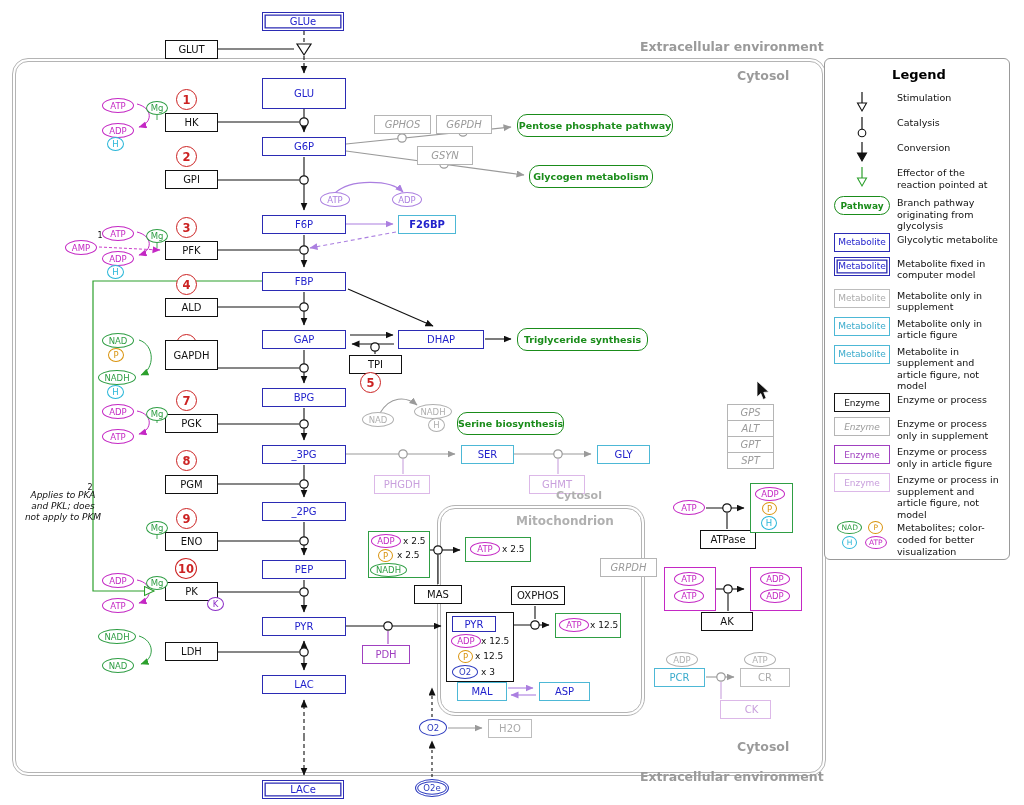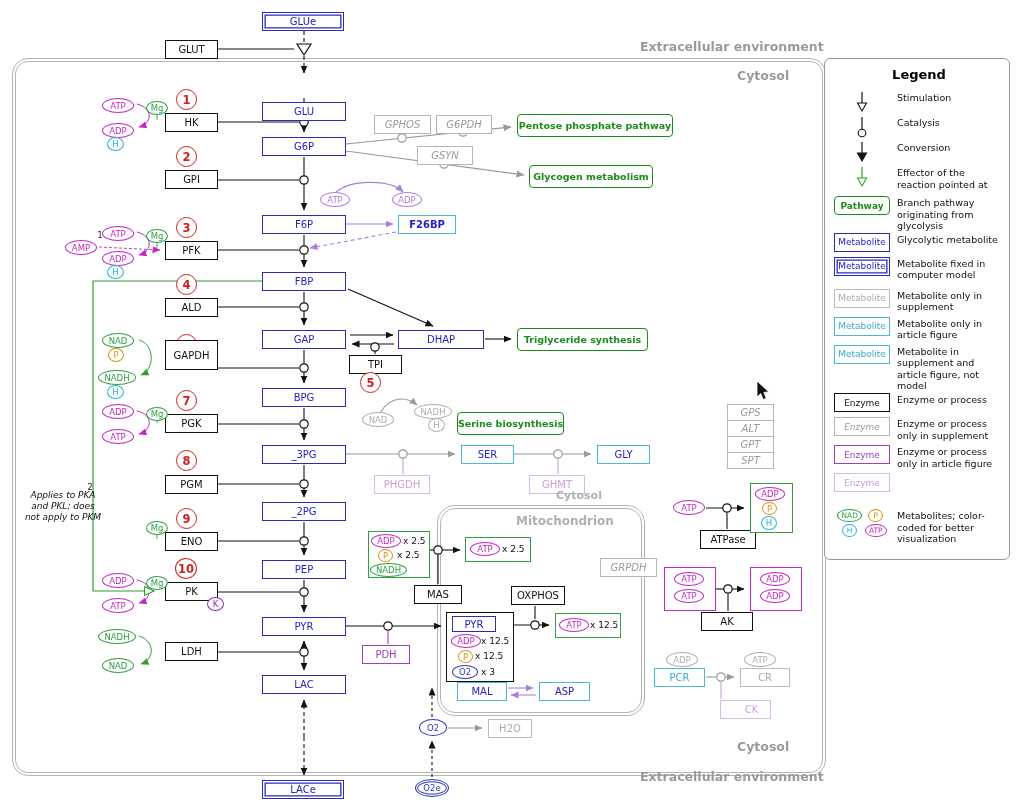--- a/index.html
+++ b/index.html
@@ -15,21 +15,21 @@
           justify-content:center; background:#fff; white-space:nowrap; overflow:hidden; }
   .m-main, .m-fixed { border:1.4px solid #2b2bb4; color:#2222cc; font-size:10px; }
   .m-fixed { box-shadow: inset 0 0 0 1.5px #fff, inset 0 0 0 2.8px #2b2bb4; }
   .m-gray { border:1.2px solid #bdbdbd; color:#ababab; font-size:10px; }
   .m-cyan { border:1.3px solid #4db8d6; color:#2222cc; font-size:10px; }
   .m-cyanself { border:1.3px solid #4db8d6; color:#3aabcc; font-size:10px; }
   .e-main { border:1.1px solid #111; color:#111; font-size:10px; }
   .e-gray { border:1.1px solid #b5b5b5; color:#9a9a9a; font-style:italic; font-size:10px; }
   .e-purple { border:1.2px solid #a040c0; color:#a040c0; font-size:10px; }
   .e-lpurple { border:1.2px solid #dcb8e8; color:#c9a0dd; font-size:10px; }
-  .pathway { border:1.6px solid #1a8c1a; color:#1a8c1a; border-radius:4px; font-weight:bold; font-size:9.5px; }
+  .pathway { border:1.6px solid #1a8c1a; color:#1a8c1a; border-radius:10px; font-weight:bold; font-size:9.5px; }
   .num { border:1.6px solid #cc2222; color:#cc2222; border-radius:50%; font-weight:bold; font-size:11.5px; }
   .ell { border-radius:50%; border:1.2px solid #888; font-size:8.5px; }
   .ell-fixed { border-radius:50%; border:1.3px solid #888; font-size:8.5px;
                box-shadow: inset 0 0 0 1.2px #fff, inset 0 0 0 2.2px currentColor; }
   .glabel { font-size:9px; color:#111; justify-content:flex-start; background:transparent; }
   .gbox { background:#fff; border:1.2px solid #888; }
   .sup { font-size:8px; color:#111; background:transparent; }
   .bold { font-weight:bold; }
 
   .cmp-label { position:absolute; font-weight:bold; color:#9a9a9a; white-space:nowrap; }
@@ -201,21 +201,21 @@
       <circle cx="558" cy="454" r="4.2"></circle>
         <circle cx="721" cy="677" r="4.2"></circle>
     </g>
 
     <polygon points="757,381 757,397 760.8,393.6 763.2,399.5 766.2,398.2 763.8,392.4 768.8,391.9" fill="#111" stroke="#fff" stroke-width="0.8"></polygon>
   </svg>
 
   <div id="nodes">
       <div class="node m-fixed" style="left: 262px; top: 12px; width: 82px; height: 19px;">GLUe</div>
       <div class="node e-main" style="left: 165px; top: 40px; width: 53px; height: 19px;">GLUT</div>
-      <div class="node m-main" style="left: 262px; top: 78px; width: 84px; height: 19px; margin-top: 24px;">GLU</div>
+      <div class="node m-main" style="left: 262px; top: 78px; width: 84px; height: 31px;">GLU</div>
       <div class="node num" style="left: 176px; top: 89px; width: 21px; height: 21px;">1</div>
       <div class="node e-main" style="left: 165px; top: 113px; width: 53px; height: 19px;">HK</div>
       <div class="node ell" style="left: 102px; top: 98px; width: 32px; height: 15px; border-color: rgb(196, 40, 196); color: rgb(196, 40, 196);">ATP</div>
       <div class="node ell" style="left: 146px; top: 101px; width: 22px; height: 14px; border-color: rgb(47, 158, 68); color: rgb(47, 158, 68);">Mg</div>
       <div class="node ell" style="left: 102px; top: 123px; width: 32px; height: 15px; border-color: rgb(196, 40, 196); color: rgb(196, 40, 196);">ADP</div>
       <div class="node ell" style="left: 107px; top: 137px; width: 17px; height: 14px; border-color: rgb(41, 182, 216); color: rgb(41, 182, 216);">H</div>
       <div class="node m-main" style="left: 262px; top: 137px; width: 84px; height: 19px; text-align: center;">G6P</div>
       <div class="node e-gray" style="left: 374px; top: 115px; width: 57px; height: 19px;">GPHOS</div>
       <div class="node e-gray" style="left: 436px; top: 115px; width: 56px; height: 19px;">G6PDH</div>
       <div class="node pathway" style="left: 517px; top: 114px; width: 156px; height: 23px;">Pentose phosphate pathway</div>
@@ -435,20 +435,21 @@
         <div class="leg-row" style="min-height: 28px;">
           <div class="leg-ic">
             <div class="node e-purple">Enzyme</div>
           </div>
           <div class="leg-tx">Enzyme or process only in article figure</div>
         </div>
         <div class="leg-row" style="min-height: 36px;">
           <div class="leg-ic">
             <div class="node e-lpurple">Enzyme</div>
           </div>
+          <div class="leg-tx">Enzyme or process in supplement and article figure, not model</div>
         </div>
         <div class="leg-row" style="min-height: 36px;">
           <div class="leg-ic">
             <div class="cellgrid">
               <span class="mini-ell" style="border-color:#2f9e44;color:#2f9e44">NAD</span>
               <span class="mini-ell" style="border-color:#d9930d;color:#d9930d">P</span>
               <span class="mini-ell" style="border-color:#29b6d8;color:#29b6d8">H</span>
               <span class="mini-ell" style="border-color:#c428c4;color:#c428c4">ATP</span>
             </div>
           </div>

